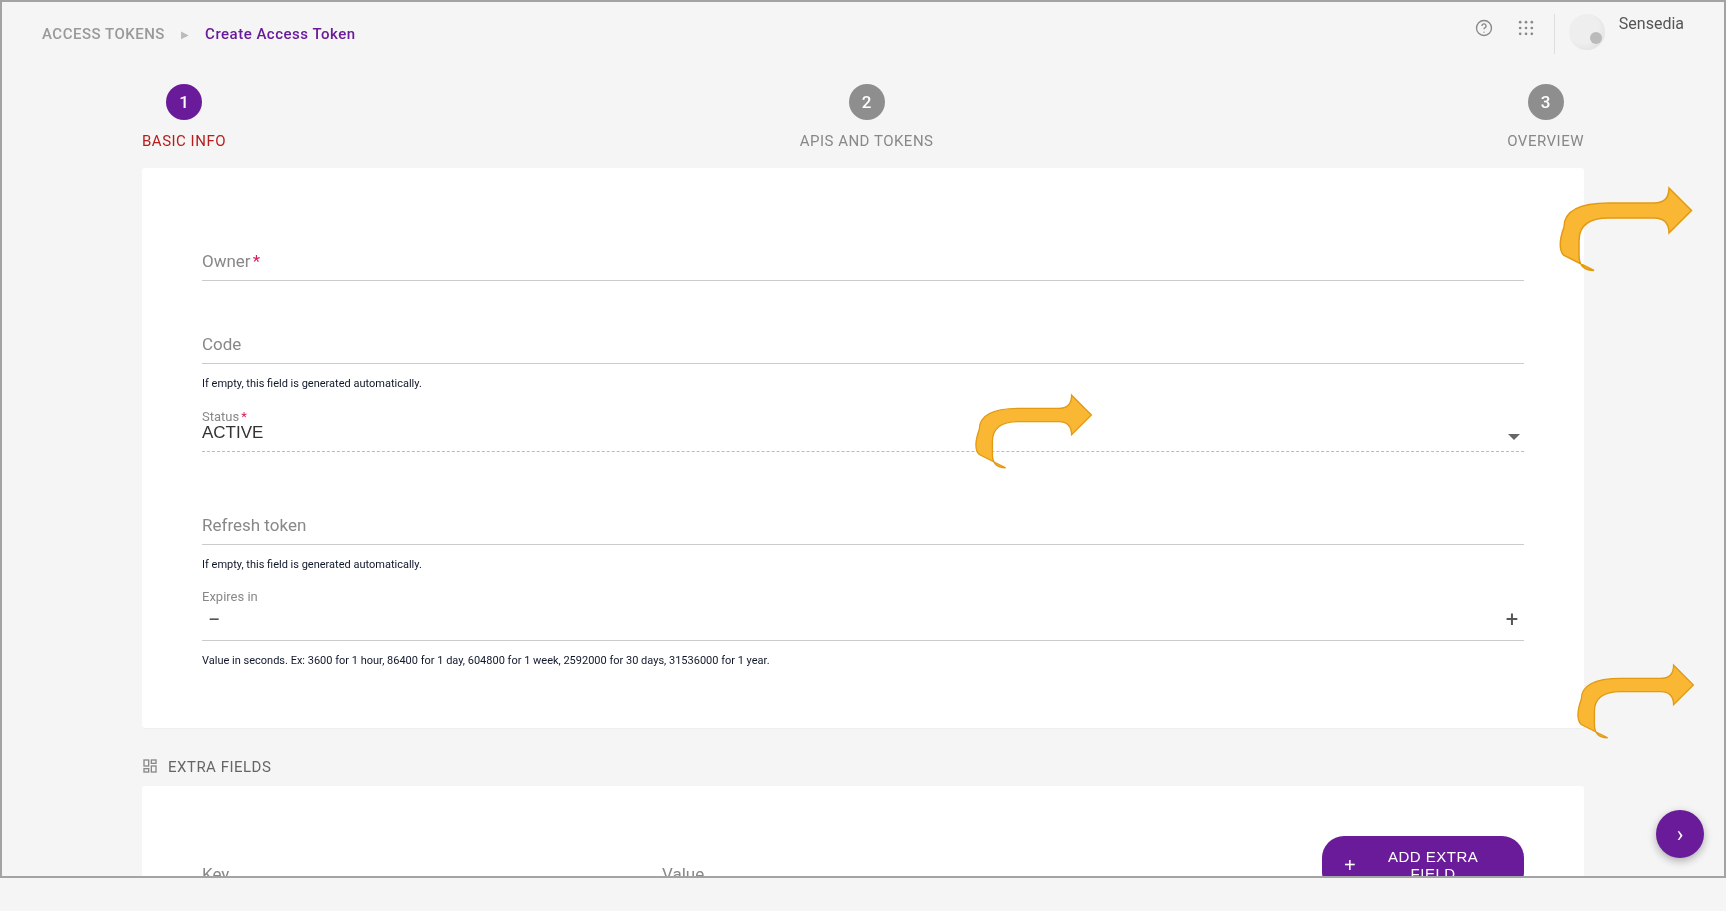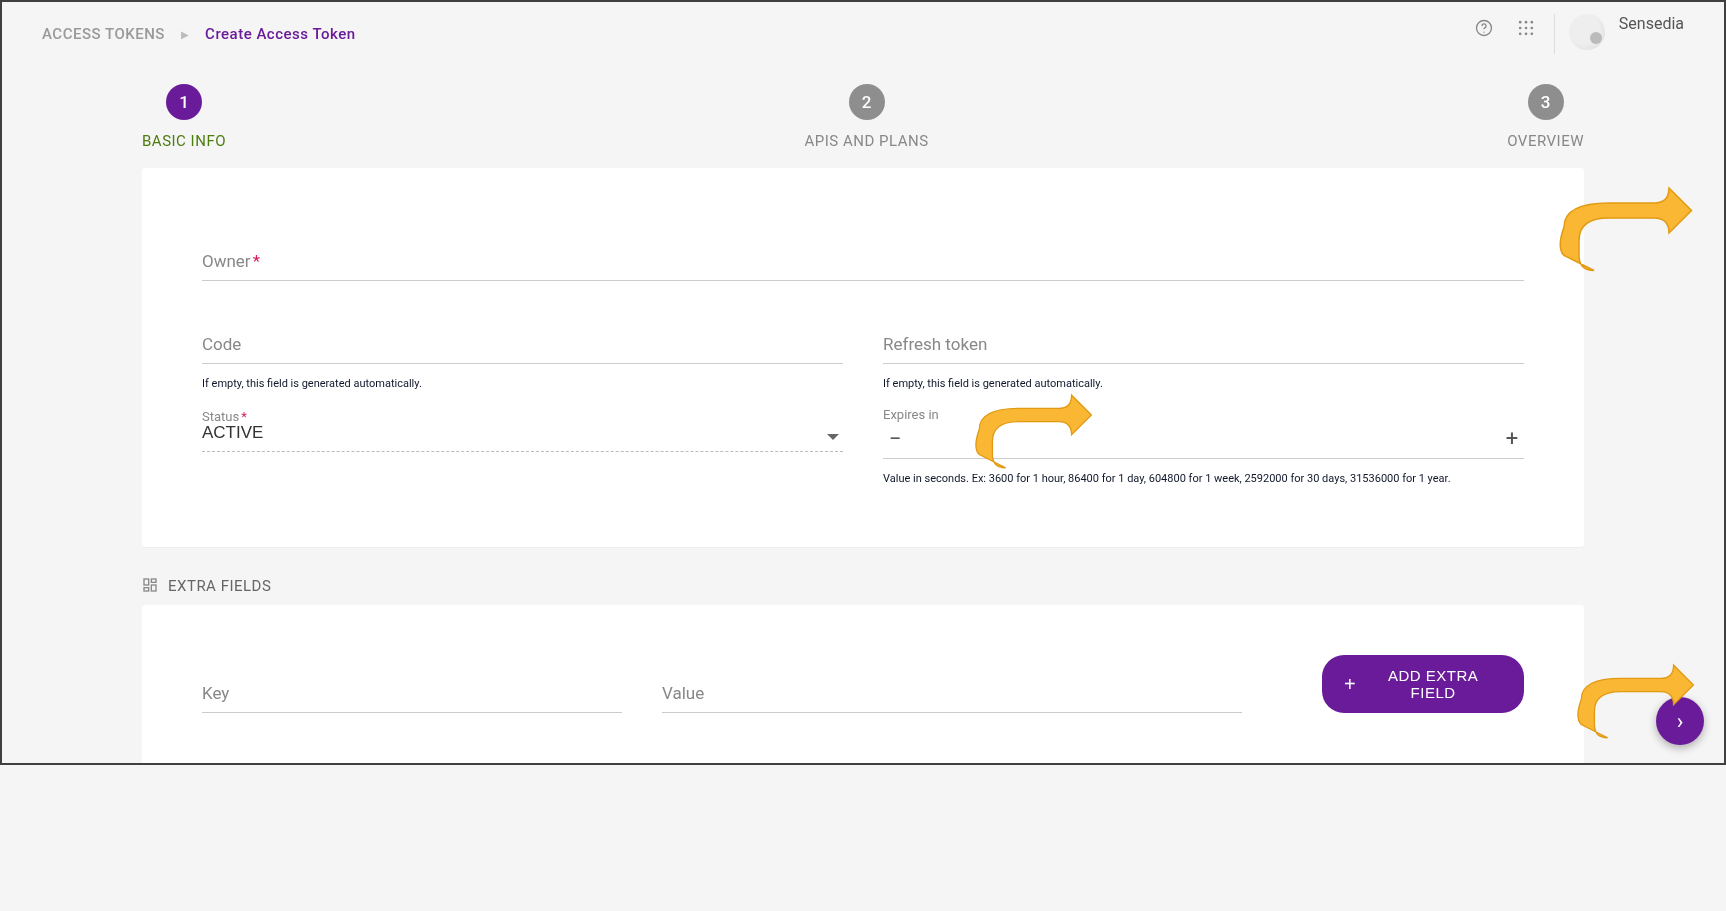--- a/index.html
+++ b/index.html
@@ -1,41 +1,41 @@
 <!DOCTYPE html>
 <html><head>
 <meta charset="utf-8">
 <style>
 * { box-sizing: border-box; margin: 0; padding: 0; }
 body { font-family: Roboto, Arial, sans-serif; background: #f5f5f5; color: #333; }
-.frame { border: 2px solid #404040; background: #f5f5f5; width: 1726px; height: 765px; position: relative; overflow: hidden; }
+.frame { border: 2px solid #a3a3a3; background: #f5f5f5; width: 1726px; height: 878px; position: relative; overflow: hidden; }
 
 .topbar { display: flex; align-items: center; padding: 12px 40px; }
 .breadcrumb { display: flex; align-items: center; gap: 16px; font-size: 15px; letter-spacing: 0.5px; }
 .breadcrumb .crumb-root { color: #999; font-weight: 500; }
 .breadcrumb .chev { color: #bbb; font-size: 10px; }
 .breadcrumb .crumb-current { color: #6a1b9a; font-weight: 500; }
 .topbar-right { margin-left: auto; display: flex; align-items: flex-start; gap: 14px; }
 .icon-btn { width: 28px; height: 28px; display: flex; align-items: center; justify-content: center; color: #888; cursor: pointer; border-radius: 50%; }
 .divider-v { width: 1px; height: 40px; background: #ddd; }
 .avatar { width: 36px; height: 36px; border-radius: 50%; background: radial-gradient(circle at 40% 40%, #eee 50%, #d8d8d8 100%); position: relative; }
 .avatar::after { content:""; position:absolute; width:12px; height:12px; background:#bbb; border-radius:50%; bottom:6px; right:3px; }
 .username { font-size: 16px; color: #555; }
 
 .stepper { display: flex; justify-content: space-between; padding: 18px 140px; }
 .step-col { text-align: center; flex: 0 0 auto; }
 .step-circle { width: 36px; height: 36px; border-radius: 50%; display: inline-flex; align-items: center; justify-content: center; color: #fff; font-size: 17px; font-weight: 500; }
 .step-circle.active { background: #6a1b9a; }
 .step-circle.inactive { background: #8e8e8e; }
 .step-label { margin-top: 12px; font-size: 15px; letter-spacing: 0.5px; }
-.step-label.active { color: #4d7c0f; }
+.step-label.active { color: #b91c1c; }
 .step-label.inactive { color: #888; }
 
 .card { background: #fff; border-radius: 3px; margin: 0 140px; padding: 60px; box-shadow: 0 1px 1px rgba(0,0,0,0.03); }
-.form-row { display: flex; gap: 40px; margin-bottom: 30px; }
+.form-row { display: flex; gap: 40px; margin-bottom: 30px; flex-direction: column; }
 .form-col { flex: 1; position: relative; }
 .tf { position: relative; }
 .tf-label { position: absolute; bottom: 10px; left: 0; font-size: 17px; color: #888; pointer-events: none; }
 .tf-label-small { font-size: 13px; bottom: 28px; }
 .req { color: #d81b60; margin-left: 2px; }
 .tf-input { width: 100%; border: none; border-bottom: 1px solid #ccc; padding: 24px 0 8px 0; font-size: 17px; background: transparent; }
 .tf.dashed .tf-input { border-bottom: 1px dashed #bbb; }
 .tf-select-caret { position: absolute; right: 4px; bottom: 12px; width: 0; height: 0; border-left: 6px solid transparent; border-right: 6px solid transparent; border-top: 6px solid #666; }
 .hint { font-size: 11px; color: #0f172a; margin-top: 12px; line-height: 1.4; }
 
@@ -92,21 +92,21 @@
   </div>
 </div>
 
 <div class="stepper">
   <div class="step-col">
     <div class="step-circle active">1</div>
     <div class="step-label active">BASIC INFO</div>
   </div>
   <div class="step-col">
     <div class="step-circle inactive">2</div>
-    <div class="step-label inactive">APIS AND PLANS</div>
+    <div class="step-label inactive">APIS AND TOKENS</div>
   </div>
   <div class="step-col">
     <div class="step-circle inactive">3</div>
     <div class="step-label inactive">OVERVIEW</div>
   </div>
 </div>
 
 <div class="card">
 
   <div class="form-row">

